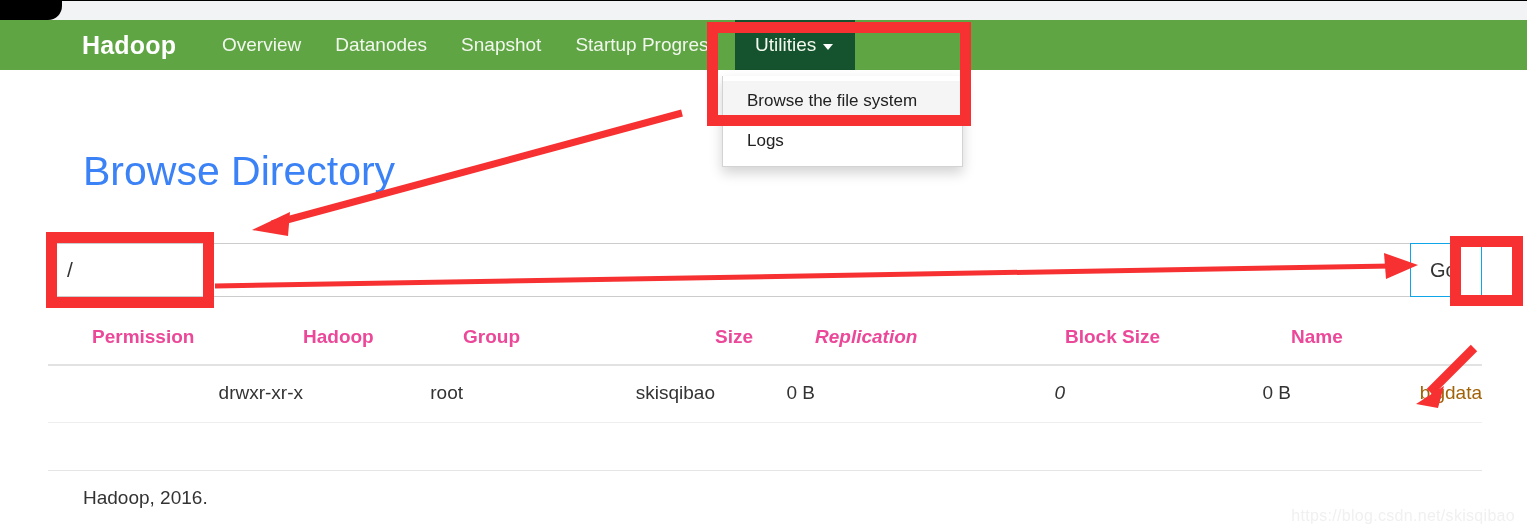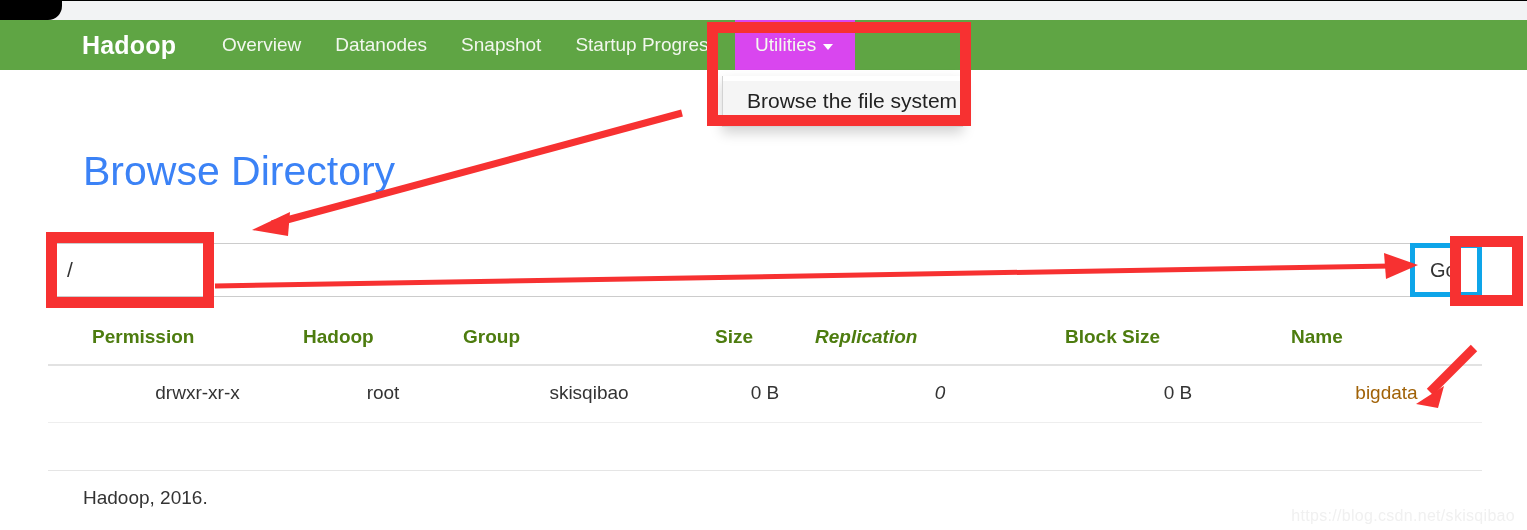--- a/index.html
+++ b/index.html
@@ -60,21 +60,21 @@
   .nav-item {
     color: #f2f7ee;
     font-size: 19px;
     line-height: 50px;
     height: 50px;
     padding: 0 17px;
     text-decoration: none;
     white-space: nowrap;
   }
   .nav-item.utilities {
-    background: #d946ef;
+    background: #14532d;
     color: #f4f9ef;
     padding: 0 22px 0 20px;
     margin-top: 48px;
   }
   .caret {
     display: inline-block;
     margin-left: 7px;
     width: 0; height: 0;
     border-left: 5px solid transparent;
     border-right: 5px solid transparent;
@@ -91,21 +91,21 @@
     border: 1px solid #d3d3d3;
     border-top: none;
     box-shadow: 0 6px 12px rgba(0,0,0,0.175);
     padding: 5px 0 5px 0;
     z-index: 5;
   }
   .dropdown-item {
     display: block;
     padding: 6px 20px 6px 24px;
     color: #222222;
-    font-size: 21px;
+    font-size: 17px;
     line-height: 28px;
     text-decoration: none;
     white-space: nowrap;
   }
   .dropdown-item.active-hover { background: #f5f5f5; }
 
   
   .page-title {
     position: absolute; left: 83px; top: 148px;
     font-size: 41px;
@@ -131,45 +131,45 @@
     color: #333333;
     padding: 0 18px;
     outline: none;
     font-family: "Liberation Sans", sans-serif;
     border-radius: 0;
   }
   .go-button {
     flex: 0 0 auto;
     width: 72px;
     height: 54px;
-    border: 5px solid #0ea5e9;
+    border: 1px solid #0ea5e9;
     background: #ffffff;
     color: #333333;
     font-size: 20px;
     font-family: "Liberation Sans", sans-serif;
     cursor: pointer;
     text-align: center;
   }
 
   
   .file-table {
     position: absolute; left: 48px; top: 318px;
     width: 1434px;
     border-collapse: collapse;
   }
   .file-table th {
     text-align: left;
     font-size: 19px;
     font-weight: bold;
-    color: #4d7c0f;
+    color: #ec4899;
     padding: 8px 0 16px 0;
     border-bottom: 2px solid #e2e2e2;
   }
   .file-table td {
-    text-align: center;
+    text-align: right;
     font-size: 19px;
     color: #333333;
     padding: 16px 0 18px 0;
     border-bottom: 1px solid #eeeeee;
   }
   .col-permission { width: 255px; padding-left: 44px !important; }
   .col-owner      { width: 160px; }
   .col-group      { width: 252px; margin-top: 20px; }
   .col-size       { width: 100px; }
   .col-replication{ width: 250px; font-style: italic; }
@@ -230,20 +230,21 @@
       <a class="nav-item">Overview</a>
       <a class="nav-item">Datanodes</a>
       <a class="nav-item">Snapshot</a>
       <a class="nav-item">Startup Progress</a>
       <a class="nav-item utilities"><span>Utilities</span><span class="caret"></span></a>
     </div>
   </div>
 
   <div class="dropdown-menu">
     <a class="dropdown-item active-hover">Browse the file system</a>
+    <a class="dropdown-item">Logs</a>
   </div>
 
   <h1 class="page-title">Browse Directory</h1>
 
   <div class="path-row">
     <input class="path-input" type="text" value="/" style="">
     <button class="go-button">Go!</button>
   </div>
 
   <table class="file-table">

